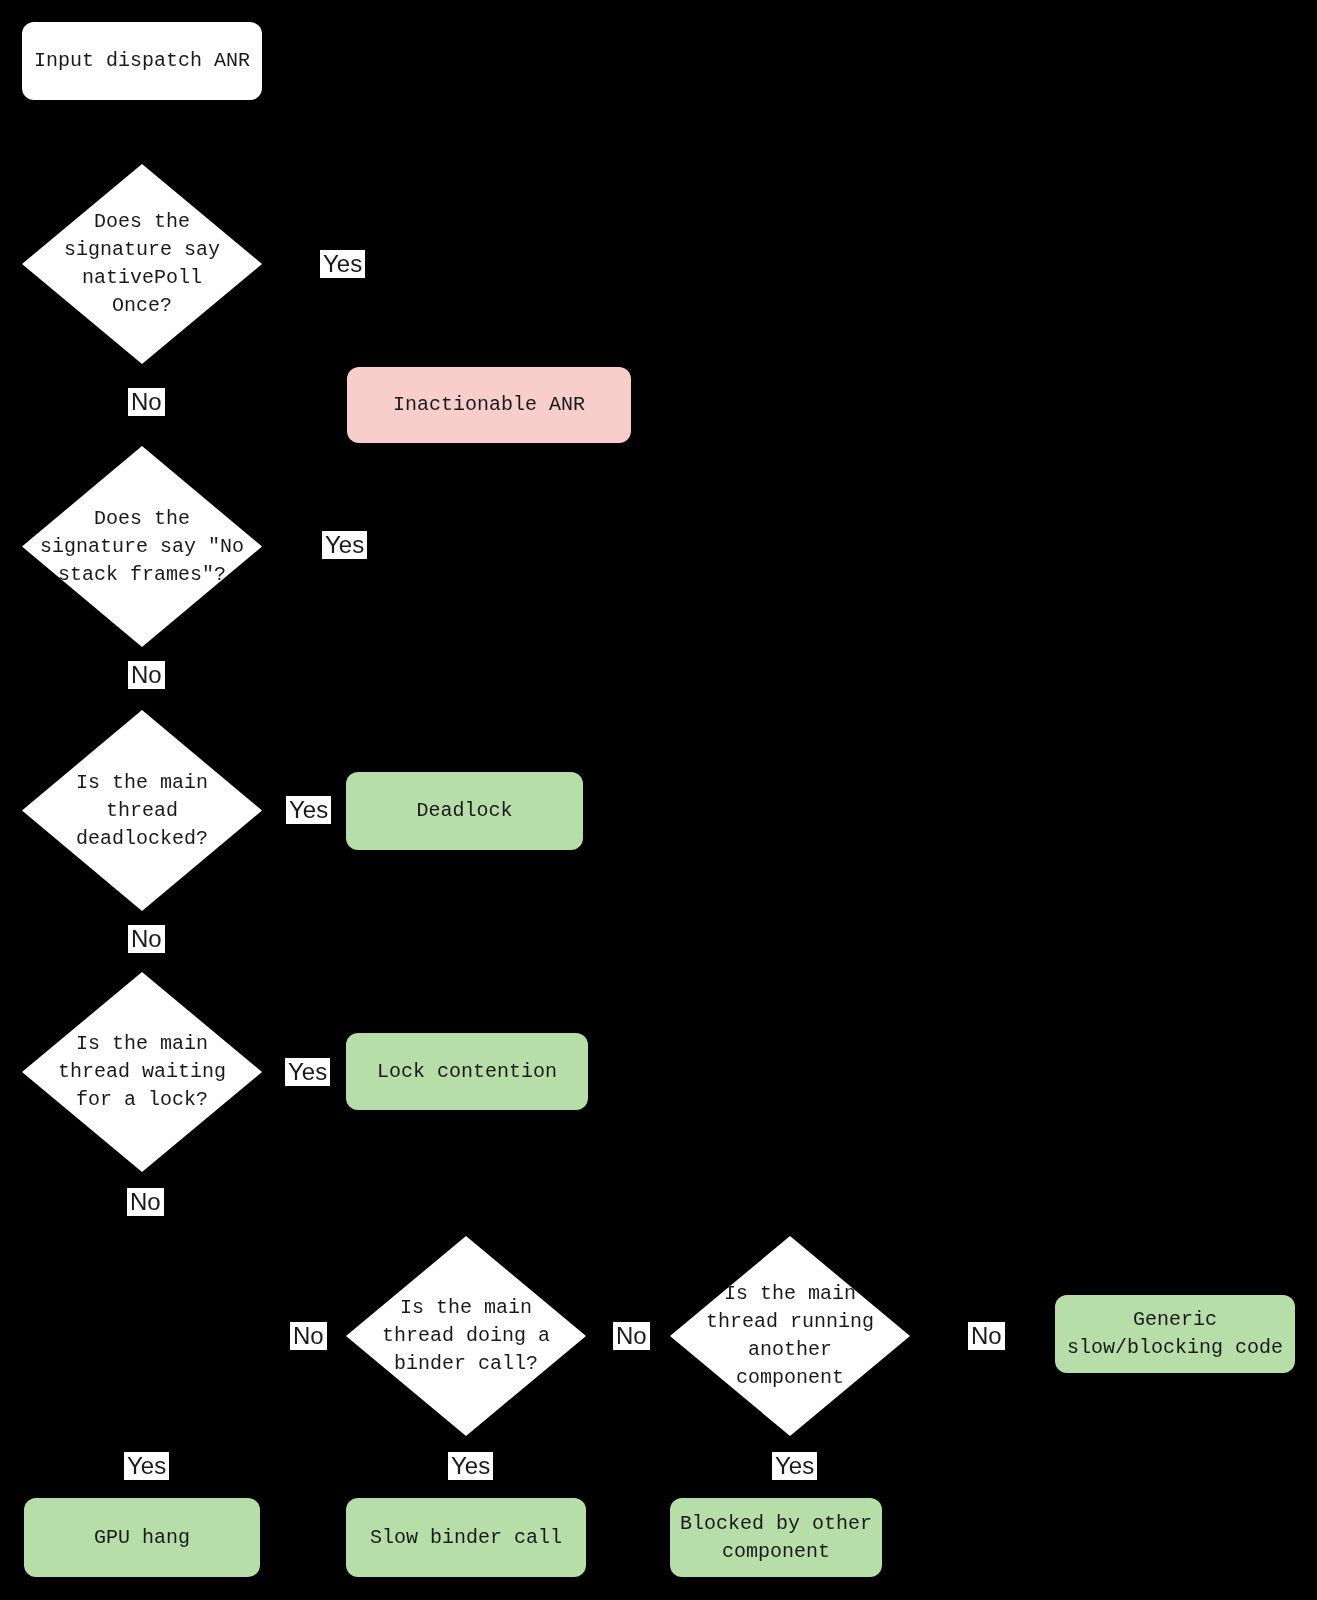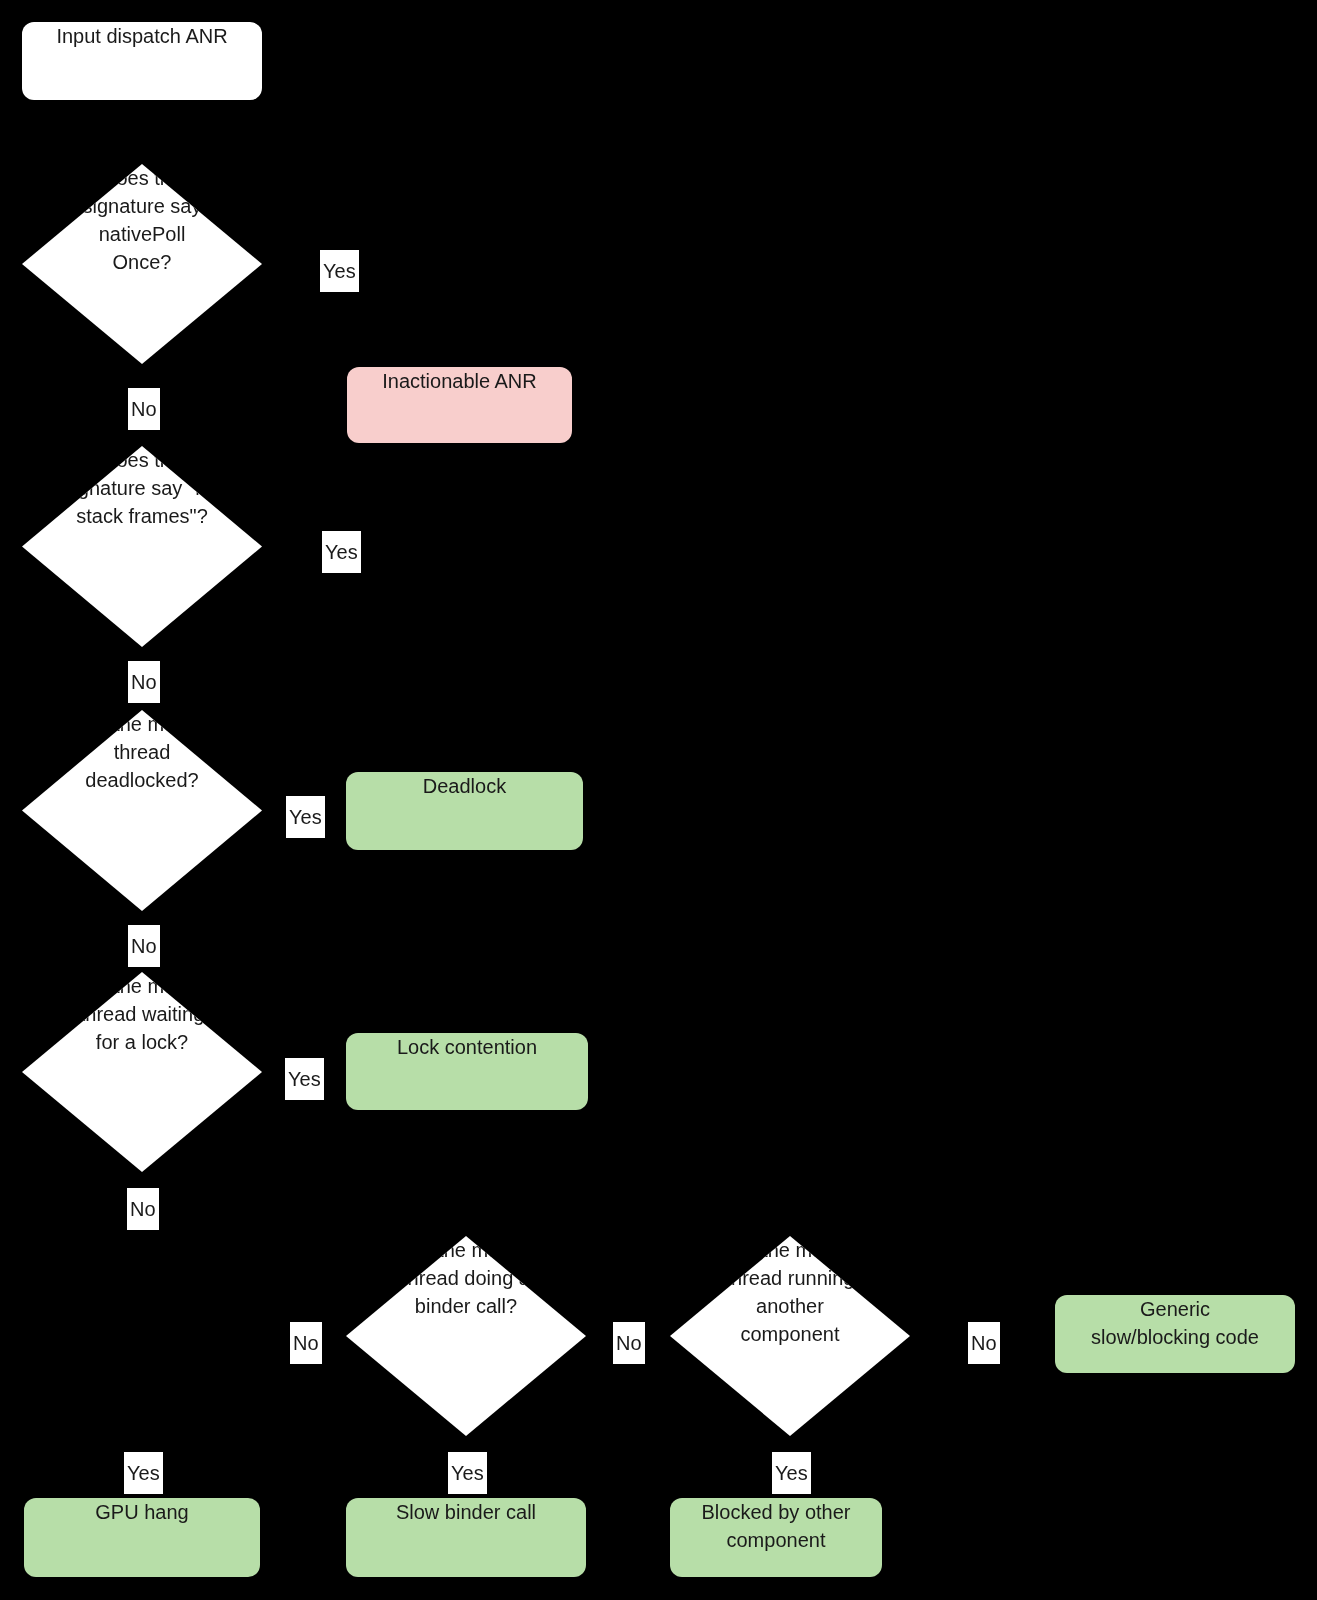--- a/index.html
+++ b/index.html
@@ -3,36 +3,37 @@
 <meta charset="utf-8">
 <style>
   html,body{margin:0;padding:0;background:#000;}
   .canvas{
     position:relative;width:1317px;height:1600px;overflow:hidden;
     background:var(--bg,#000000);
     font-family:"Liberation Sans",sans-serif;
     color:var(--text,#1a1a1a);
   }
   .node{
-    position:absolute;display:flex;justify-content:center;
+    position:absolute;display:flex;align-items:center;justify-content:center;
     text-align:center;
+    font-family:Liberation Mono, monospace;
   }
   .node-text{
     white-space:pre-line;font-size:20px;line-height:28px;color:var(--text,#1a1a1a);
   }
   .rect{background:var(--node-fill,#ffffff);border-radius:12px;}
   .diamond{
     background:var(--node-fill,#ffffff);
     clip-path:polygon(50% 0%,100% 50%,50% 100%,0% 50%);
   }
   .good{background:var(--good-fill,#b7dea8);border-radius:12px;}
   .bad{background:var(--bad-fill,#f8cecc);border-radius:12px;}
   .chip{
     position:absolute;background:var(--label-bg,#ffffff);color:var(--text,#1a1a1a);
-    font-size:20px;line-height:26px;padding:8px 3px;white-space:nowrap;
+    font-size:24px;line-height:26px;padding:1px 3px;white-space:nowrap;
   }
 </style>
 </head>
 <body>
 
 <div class="canvas">
 
   <div class="node rect" style="left:22px;top:22px;width:240px;height:78px">
     <div class="node-text">Input dispatch ANR</div>
   </div>
@@ -69,21 +70,21 @@
 binder call?</div>
   </div>
 
   <div class="node diamond" style="left:670px;top:1236px;width:240px;height:200px">
     <div class="node-text">Is the main
 thread running
 another
 component</div>
   </div>
 
-  <div class="node bad" style="left:347px;top:367px;width:225px;height:76px">
+  <div class="node bad" style="left:347px;top:367px;width:284px;height:76px">
     <div class="node-text">Inactionable ANR</div>
   </div>
 
   <div class="node good" style="left:346px;top:772px;width:237px;height:78px">
     <div class="node-text">Deadlock</div>
   </div>
 
   <div class="node good" style="left:1055px;top:1295px;width:240px;height:78px">
     <div class="node-text">Generic
 slow/blocking code</div>

